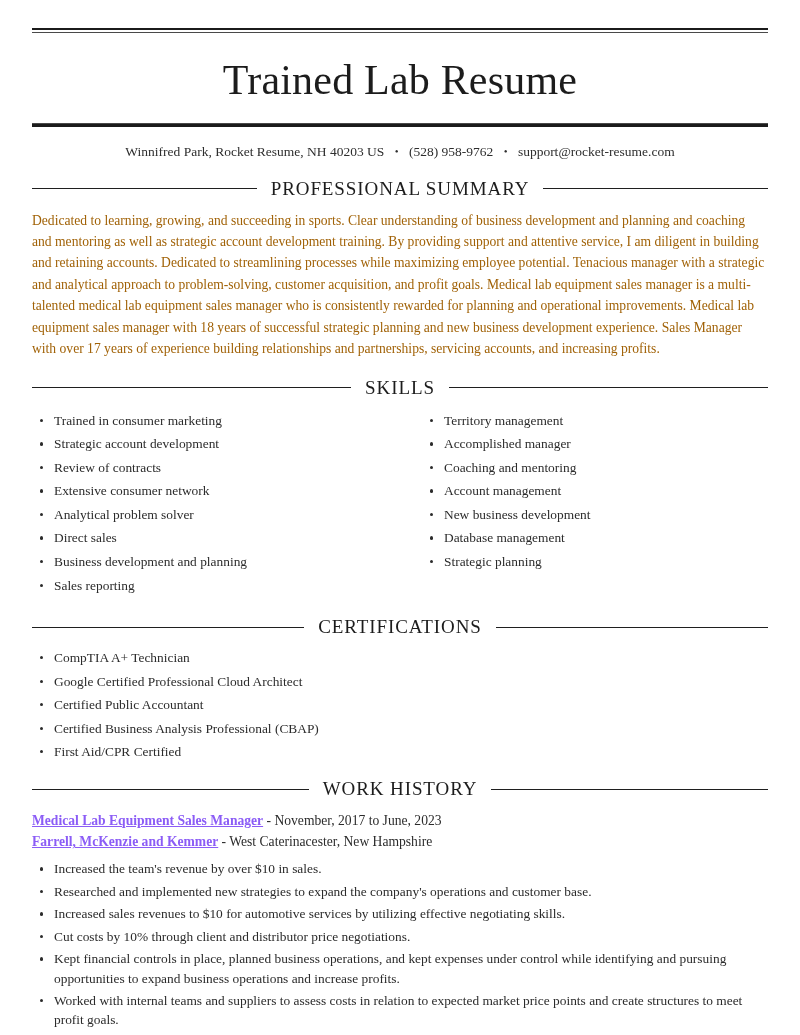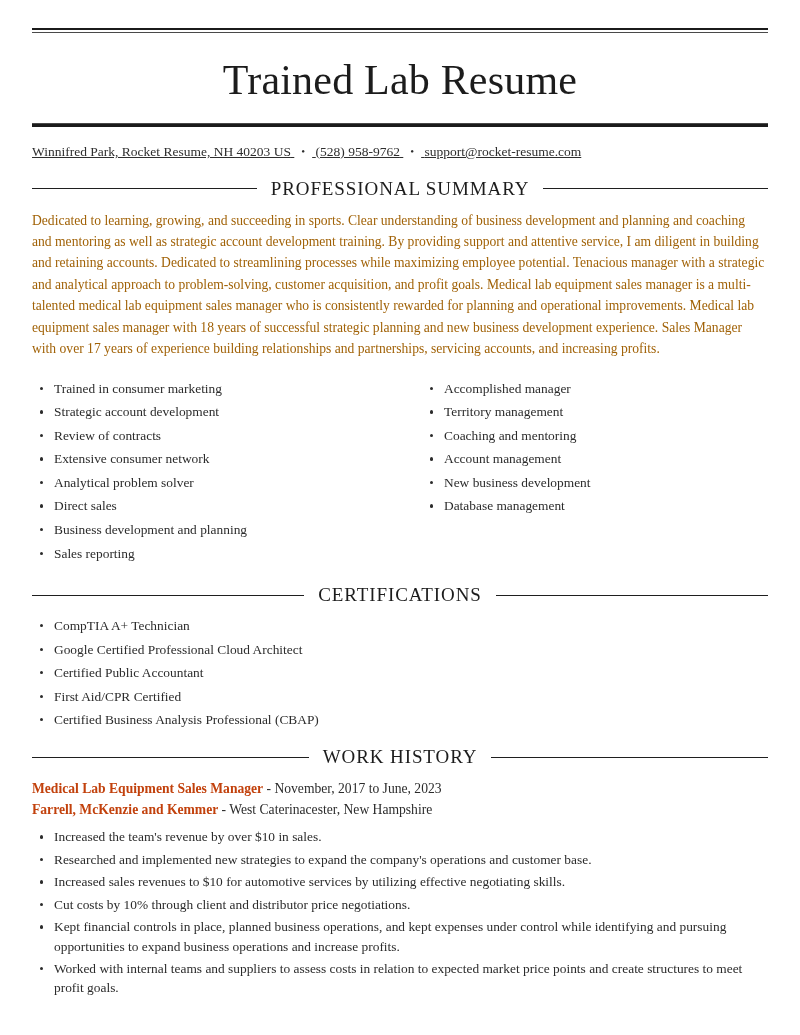--- a/index.html
+++ b/index.html
@@ -45,26 +45,25 @@
     text-align: center;
     font-size: 42px;
     font-weight: 400;
     letter-spacing: 0.2px;
     line-height: 1;
     margin: 26px 0 22px 0;
     color: #1c1c1c;
   }
 
   .contact-line {
-    text-align: left;
+    text-align: center;
     font-size: 13.5px;
     line-height: 1.3;
     margin: 16px 0 0 0;
     color: #2e2e2e;
-    text-decoration: underline;
   }
   .contact-sep {
     display: inline-block;
     padding: 0 7px;
     font-size: 11px;
     vertical-align: 1px;
   }
 
   
   .section {
@@ -135,21 +134,22 @@
 
   
   .job { margin-top: 2px; }
   .job-line {
     font-size: 13.6px;
     line-height: 1.55;
     color: #2b2b2b;
   }
   .job-line .strong {
     font-weight: bold;
-    color: #c2410c;
+    color: #8b5cf6;
+    text-decoration: underline;
   }
   .job ul.bullets { margin-top: 7px; }
   .job ul.bullets > li { margin-bottom: 3.5px; }
   .cert-list { margin-top: 4px; }
   .cert-list > li { margin-bottom: 4px; }
 </style>
 </head>
 <body>
 
 <div class="page">
@@ -173,58 +173,64 @@
   <div class="section">
     <div class="sec-head">
       <span class="line left"></span>
       <h2>PROFESSIONAL SUMMARY</h2>
       <span class="line right"></span>
     </div>
     <p class="summary">Dedicated to learning, growing, and succeeding in sports. Clear understanding of business development and planning and coaching and mentoring as well as strategic account development training. By providing support and attentive service, I am diligent in building and retaining accounts. Dedicated to streamlining processes while maximizing employee potential. Tenacious manager with a strategic and analytical approach to problem-solving, customer acquisition, and profit goals. Medical lab equipment sales manager is a multi-talented medical lab equipment sales manager who is consistently rewarded for planning and operational improvements. Medical lab equipment sales manager with 18 years of successful strategic planning and new business development experience. Sales Manager with over 17 years of experience building relationships and partnerships, servicing accounts, and increasing profits.</p>
   </div>
 
   <div class="section">
+    <div class="sec-head">
+      <span class="line left"></span>
+      <h2>SKILLS</h2>
+      <span class="line right"></span>
+    </div>
     <div class="two-col">
       <div class="col left">
         <ul class="bullets">
           <li>Trained in consumer marketing</li>
           <li>Strategic account development</li>
           <li>Review of contracts</li>
           <li>Extensive consumer network</li>
           <li>Analytical problem solver</li>
           <li>Direct sales</li>
           <li>Business development and planning</li>
           <li>Sales reporting</li>
         </ul>
       </div>
       <div class="col right">
         <ul class="bullets">
+          <li>Territory management</li>
           <li>Accomplished manager</li>
-          <li>Territory management</li>
           <li>Coaching and mentoring</li>
           <li>Account management</li>
           <li>New business development</li>
           <li>Database management</li>
+          <li>Strategic planning</li>
         </ul>
       </div>
     </div>
   </div>
 
   <div class="section">
     <div class="sec-head">
       <span class="line left"></span>
       <h2>CERTIFICATIONS</h2>
       <span class="line right"></span>
     </div>
     <ul class="bullets cert-list">
       <li>CompTIA A+ Technician</li>
       <li>Google Certified Professional Cloud Architect</li>
       <li>Certified Public Accountant</li>
+      <li>Certified Business Analysis Professional (CBAP)</li>
       <li>First Aid/CPR Certified</li>
-      <li>Certified Business Analysis Professional (CBAP)</li>
     </ul>
   </div>
 
   <div class="section">
     <div class="sec-head">
       <span class="line left"></span>
       <h2>WORK HISTORY</h2>
       <span class="line right"></span>
     </div>
 

